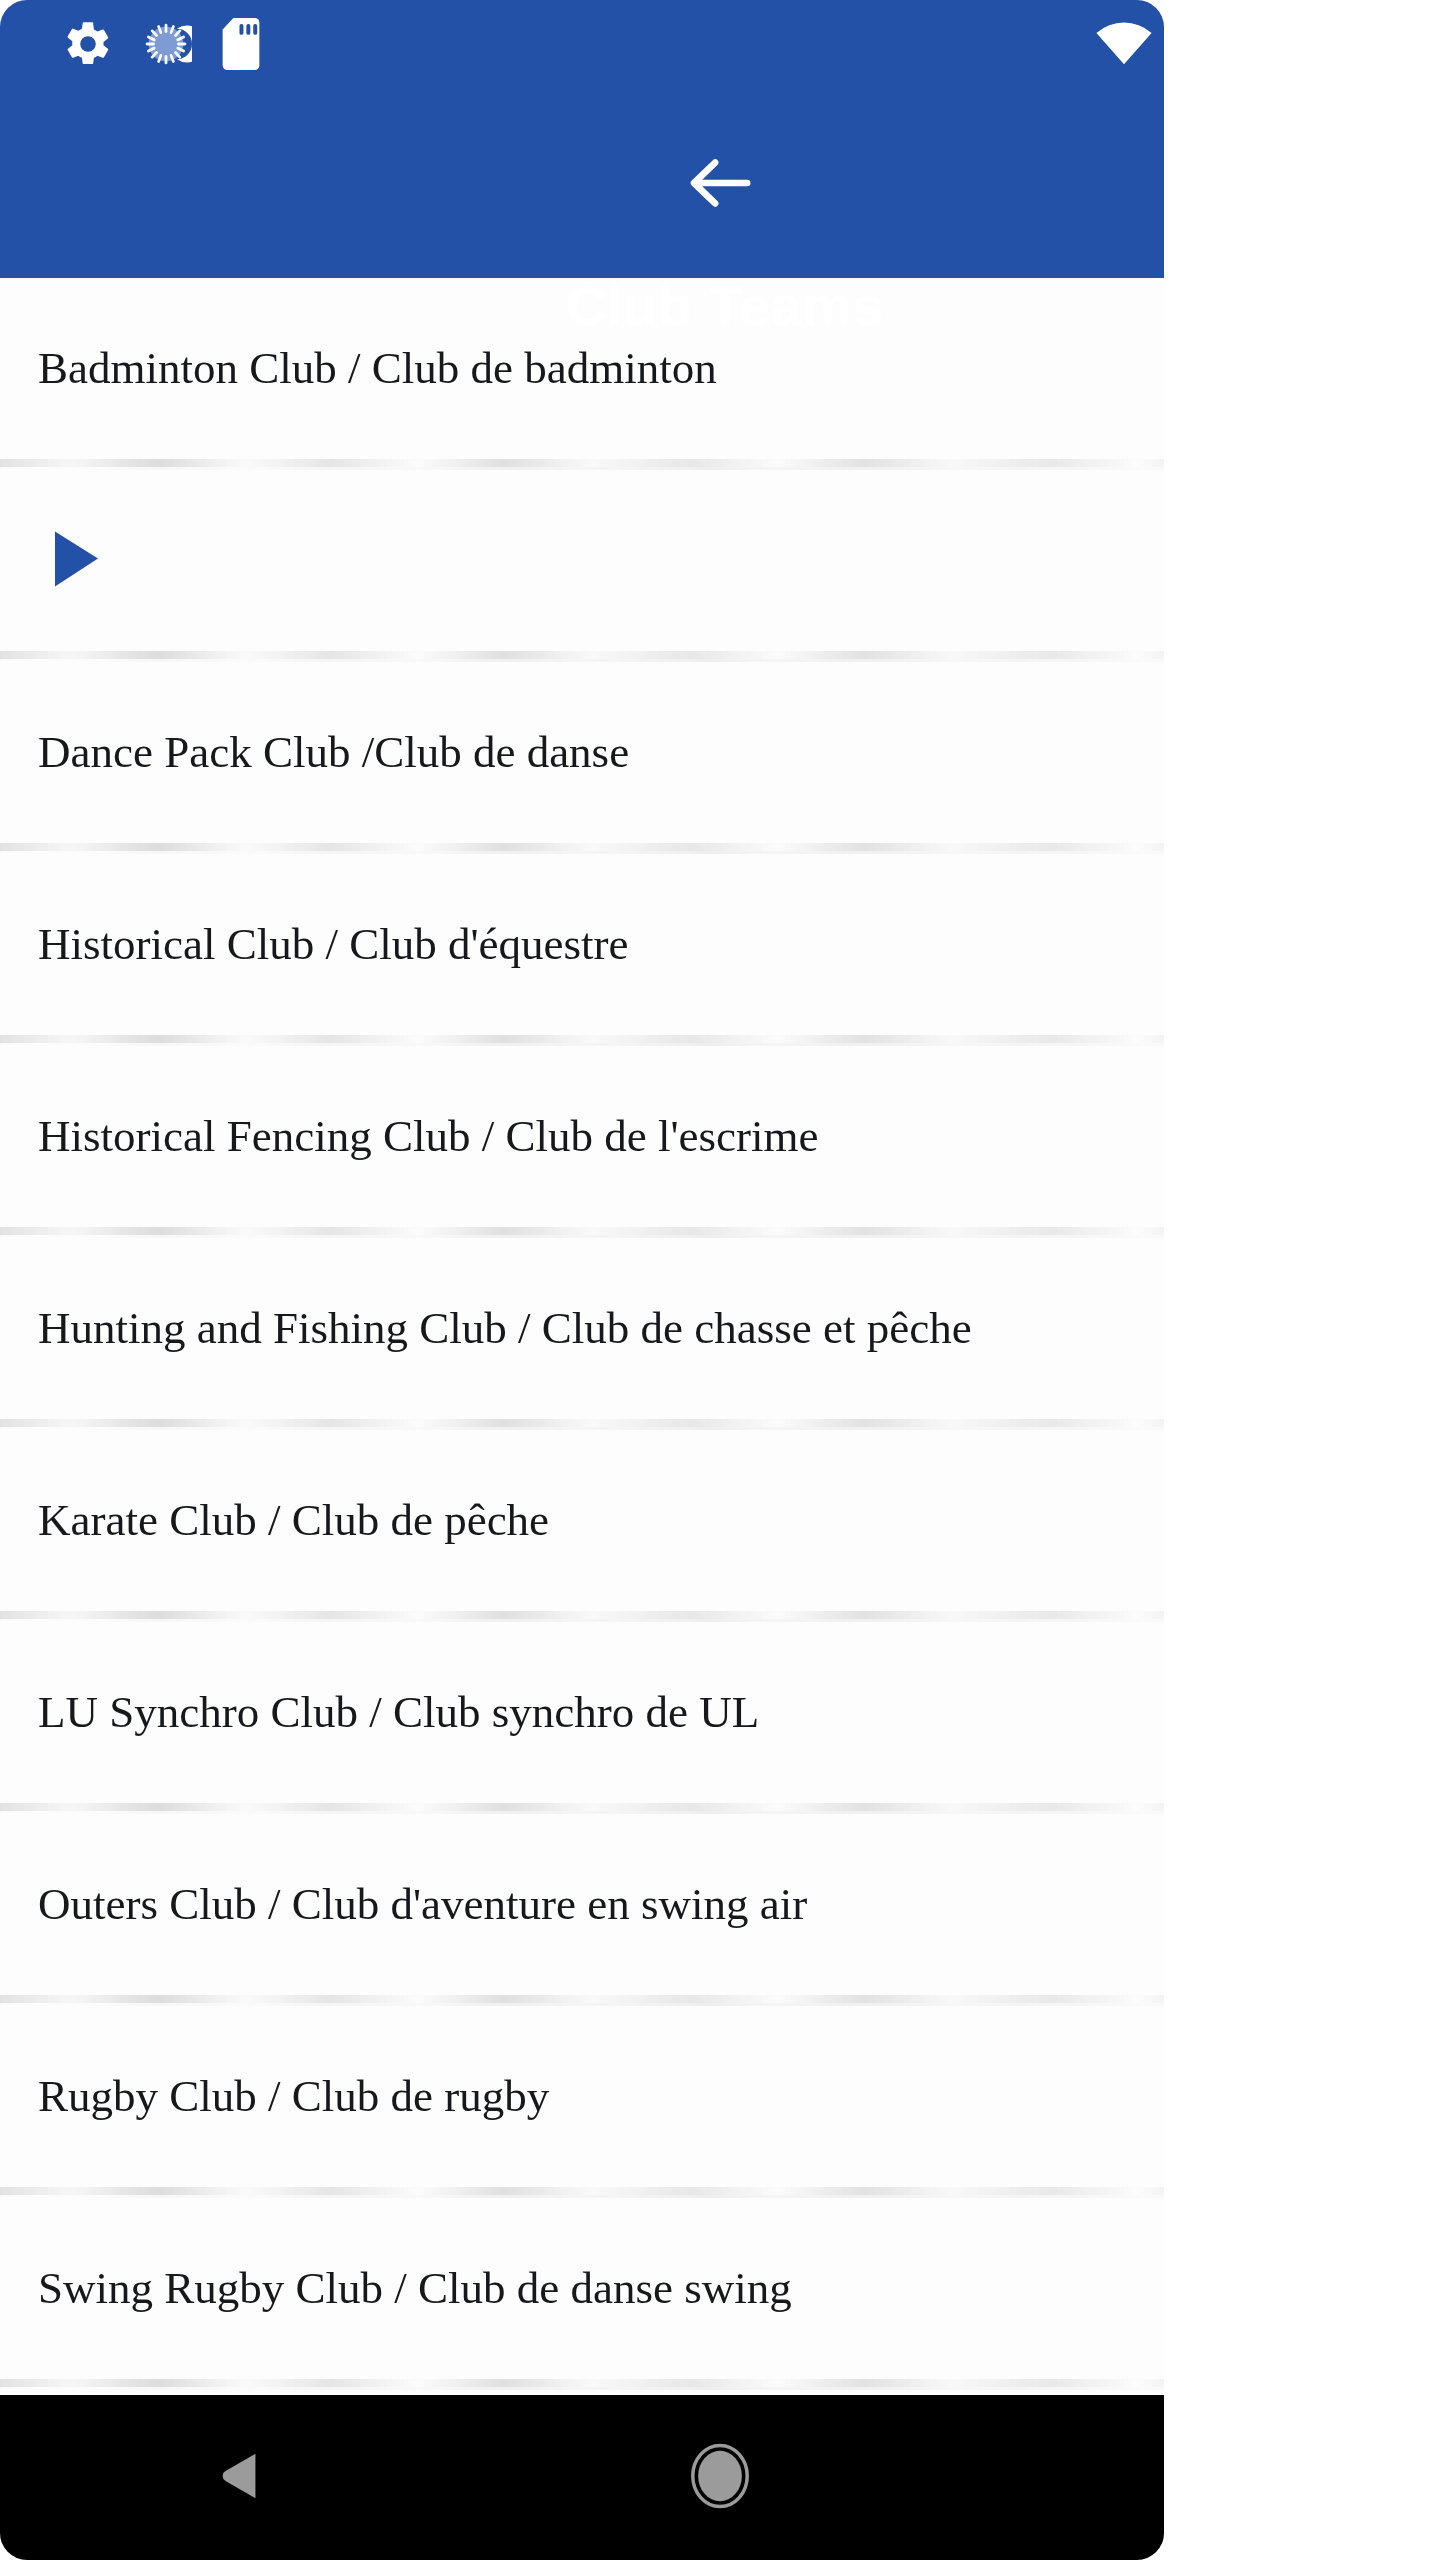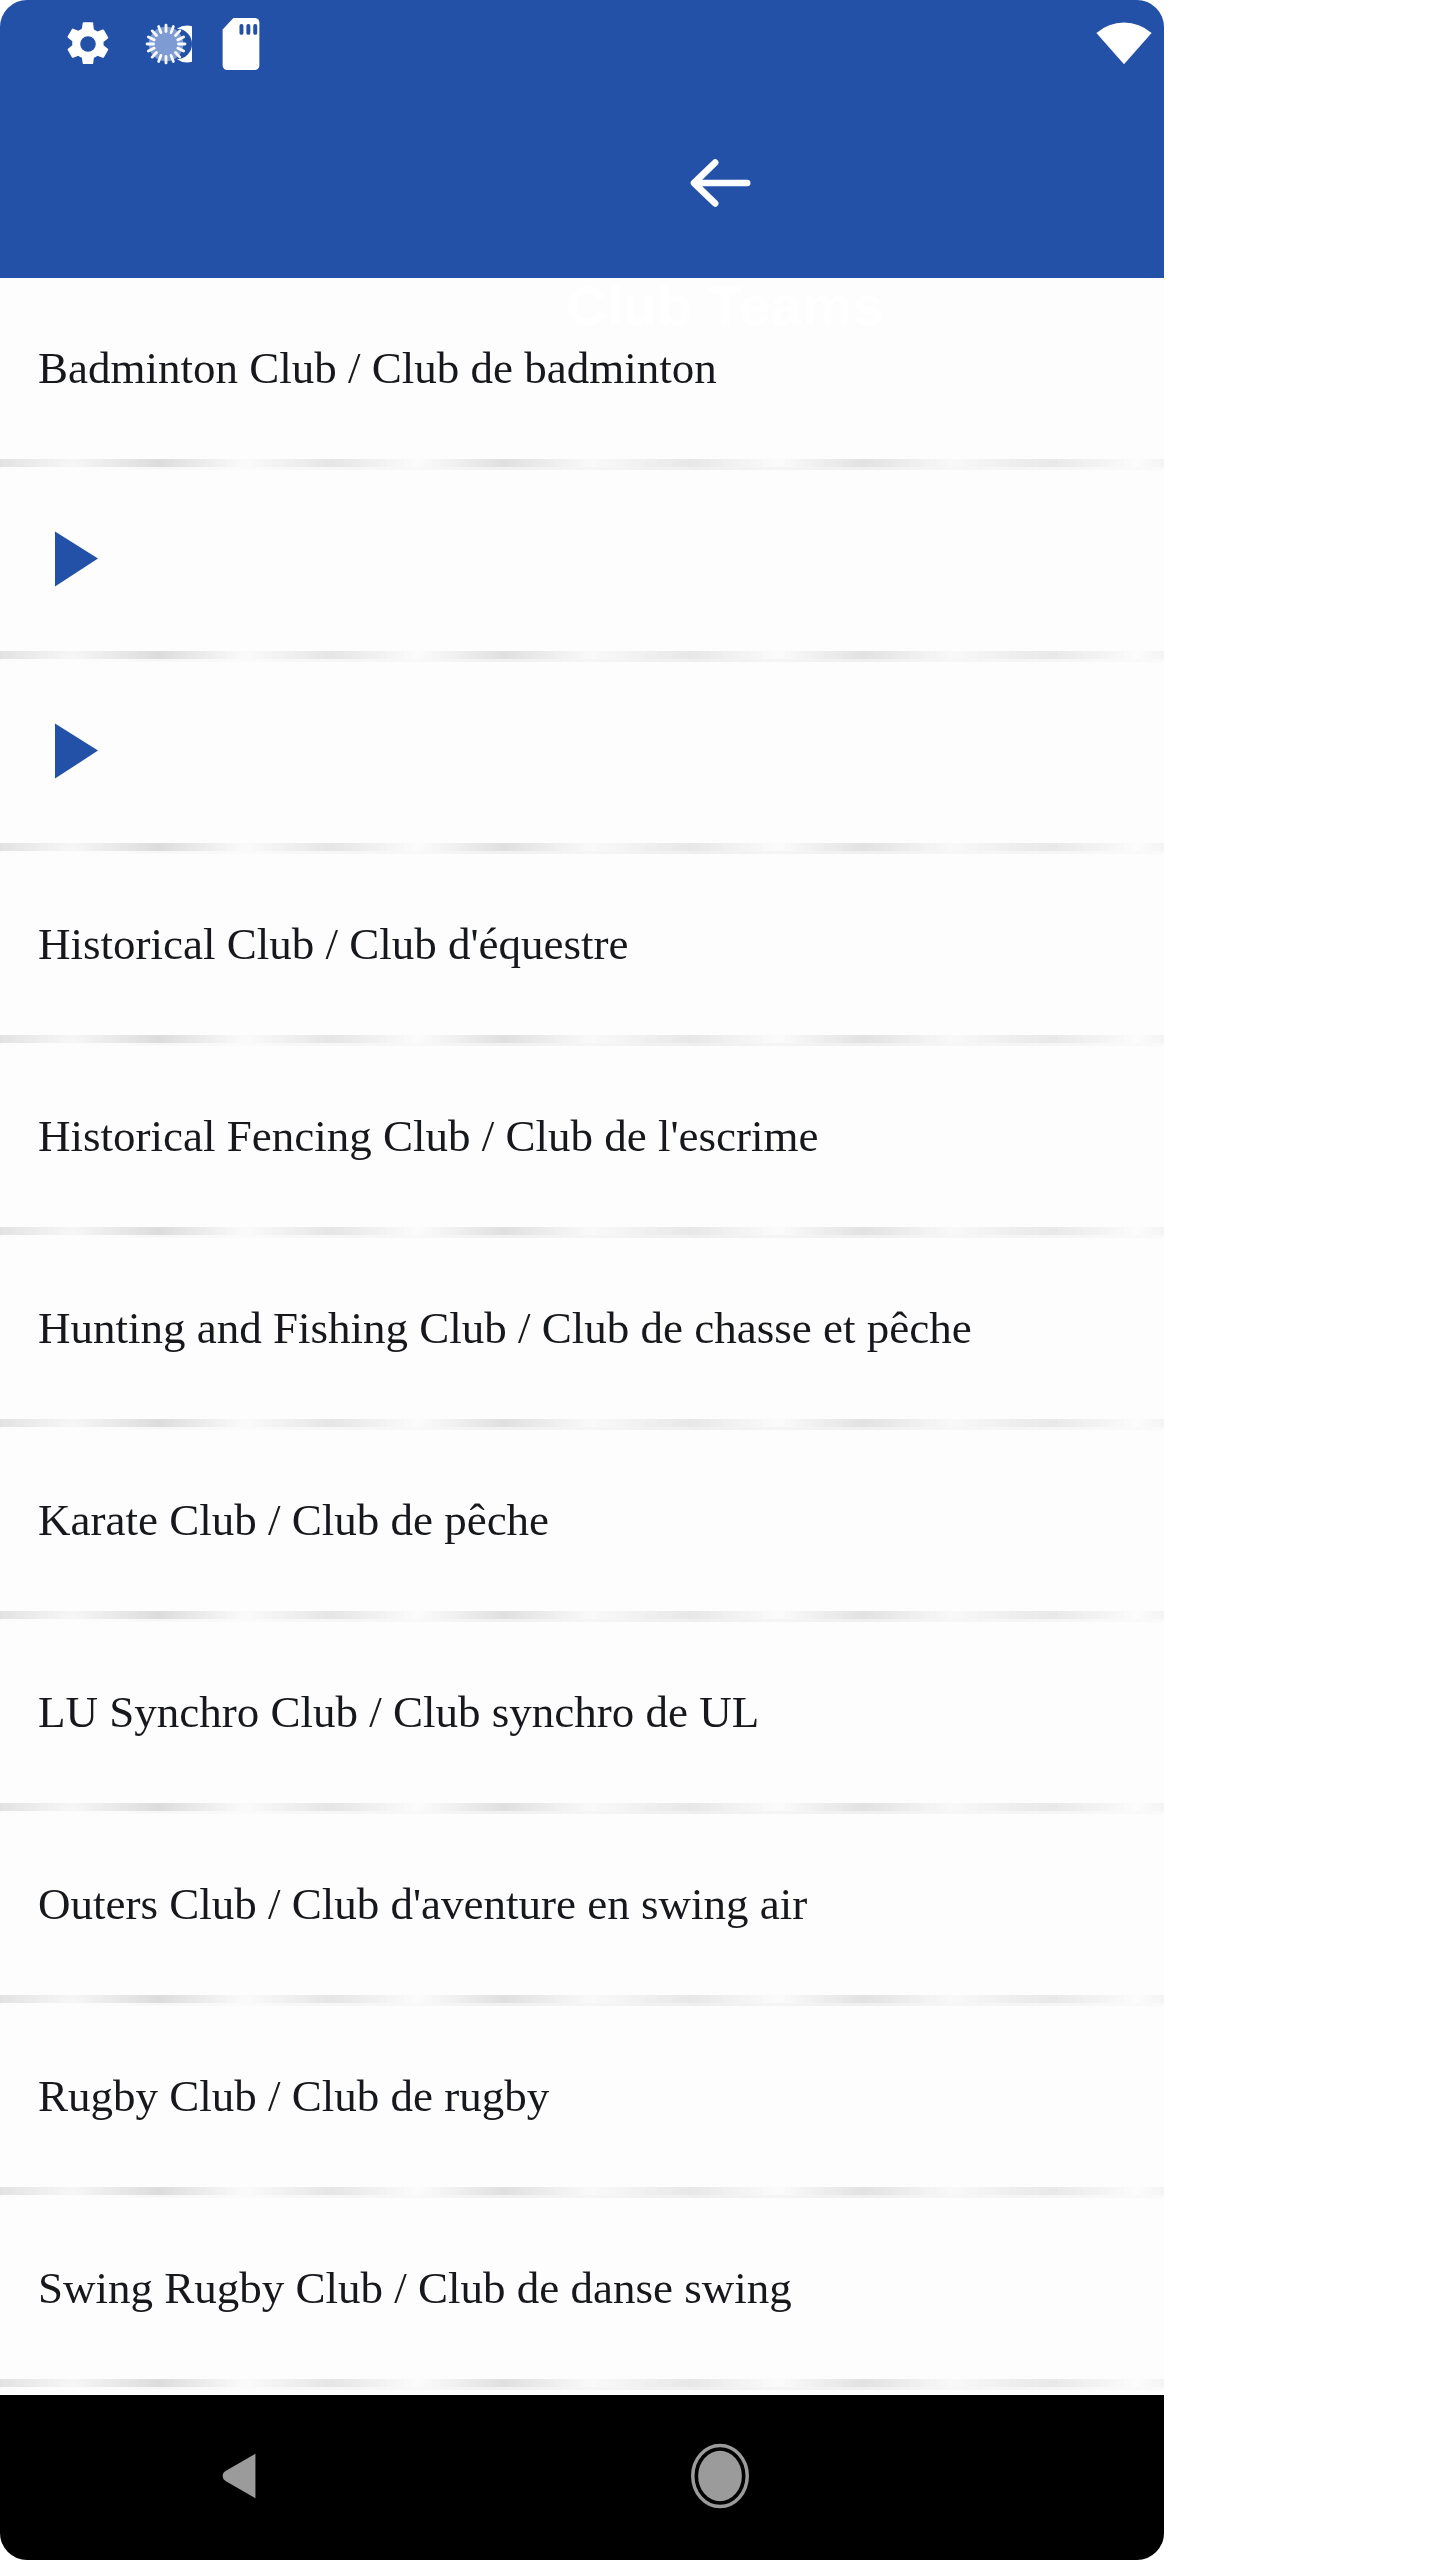--- a/index.html
+++ b/index.html
@@ -274,20 +274,21 @@
       <div class="divider"></div>
       <div class="list-row">
         <div class="row-arrow">
           <span><svg width="54" height="60" viewBox="0 0 27 30">
               <path fill="#2451A8" d="M3.5 1.2 25 14.8 3.5 28.8 Z"></path>
             </svg></span>
         </div>
       </div>
       <div class="divider"></div>
       <div class="list-row">
+        <div class="row-label">Dance Pack Club /Club de danse</div>
         <div class="row-arrow">
           <span><svg width="54" height="60" viewBox="0 0 27 30">
               <path fill="#2451A8" d="M3.5 1.2 25 14.8 3.5 28.8 Z"></path>
             </svg></span>
         </div>
       </div>
       <div class="divider"></div>
       <div class="list-row">
         <div class="row-label">Historical Club / Club d'équestre</div>
         <div class="row-arrow">

